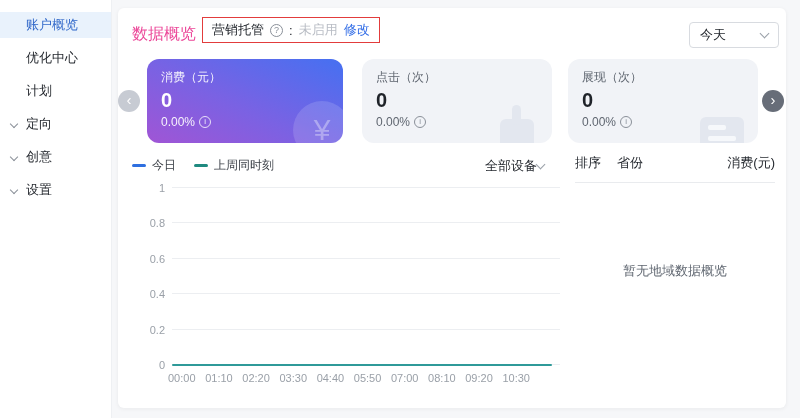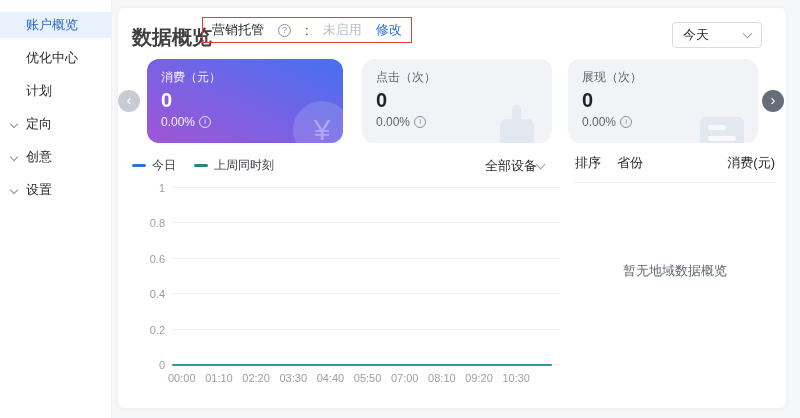--- a/index.html
+++ b/index.html
@@ -10,26 +10,26 @@
   
   .sidebar { position:absolute; left:0; top:0; width:112px; height:418px; background:#ffffff; border-right:1px solid #eef0f3; padding-top:12px; }
   .side-item { position:relative; height:26px; margin-bottom:7px; display:flex; align-items:center; font-size:13px; color:#262a30; cursor:pointer; padding-left:26px; }
   .side-item.active { background:#e9f2fc; color:#3168c9; }
   .side-chevron { position:absolute; left:11px; top:10px; width:6px; height:6px; border-right:1.4px solid #8a9099; border-bottom:1.4px solid #8a9099; transform:rotate(45deg); }
 
   
   .main-card { position:absolute; left:118px; top:8px; width:668px; height:400px; background:#ffffff; border-radius:6px; box-shadow:0 1px 4px rgba(31,35,41,.06); }
 
   
-  .hdr-title { position:absolute; left:14px; top:16px; font-size:20px; font-weight:bold; color:#404040; }
-  .hosting-box { position:absolute; left:84px; top:9px; height:26px; border:1.5px solid #e23c3c; display:flex; align-items:center; gap:14px; padding:0 9px; font-size:13px; }
+  .hdr-title { position:absolute; left:14px; top:16px; font-size:16px; font-weight:normal; color:#ec4899; }
+  .hosting-box { position:absolute; left:84px; top:9px; height:26px; border:1.5px solid #e23c3c; display:flex; align-items:center; gap:6px; padding:0 9px; font-size:13px; }
   .hosting-status { color:#b9bdc5; }
   .hosting-modify { color:#2f6be6; cursor:pointer; }
   .help-circle { width:13px; height:13px; border:1px solid #8a9099; border-radius:50%; color:#8a9099; font-size:9px; line-height:11px; text-align:center; display:inline-block; }
-  .date-select { position:absolute; right:24px; top:14px; width:90px; height:26px; border:1px solid #d8dbe0; border-radius:4px; display:flex; align-items:center; justify-content:space-between; padding:0 10px; font-size:13px; cursor:pointer; background:#fff;margin-left:44px; }
+  .date-select { position:absolute; right:7px; top:14px; width:90px; height:26px; border:1px solid #d8dbe0; border-radius:4px; display:flex; align-items:center; justify-content:space-between; padding:0 10px; font-size:13px; cursor:pointer; background:#fff;margin-left:44px; }
   .chev-down { width:7px; height:7px; border-right:1.4px solid #9aa0a8; border-bottom:1.4px solid #9aa0a8; transform:rotate(45deg); margin-top:-3px; }
 
   
   .cards-row { position:absolute; left:0; top:51px; width:668px; height:84px; }
   .carousel-btn { position:absolute; width:22px; height:22px; border-radius:50%; color:#fff; font-size:15px; line-height:20px; text-align:center; cursor:pointer; top:31px; }
   .carousel-prev { left:0px; background:#c7cbd3; }
   .carousel-next { right:2px; background:#676d78; }
   .m-card { position:absolute; top:0; height:84px; width:190px; border-radius:12px; background:#f1f3f7; padding:10px 0 0 14px; overflow:hidden; cursor:pointer; }
   .m-card-0 { left:29px; width:196px; background:linear-gradient(205deg,#4a6ff0 5%,#7a62e3 55%,#a055d5 100%); color:#fff; }
   .m-card-1 { left:244px; }

